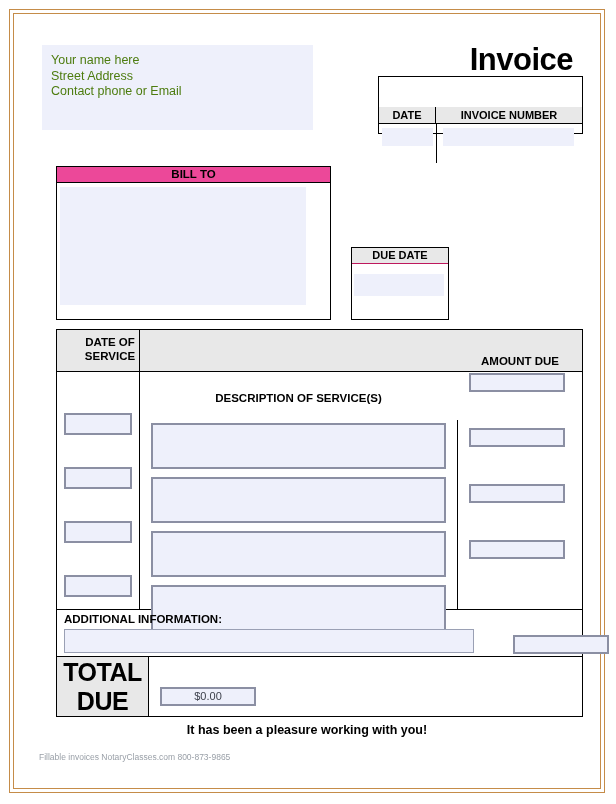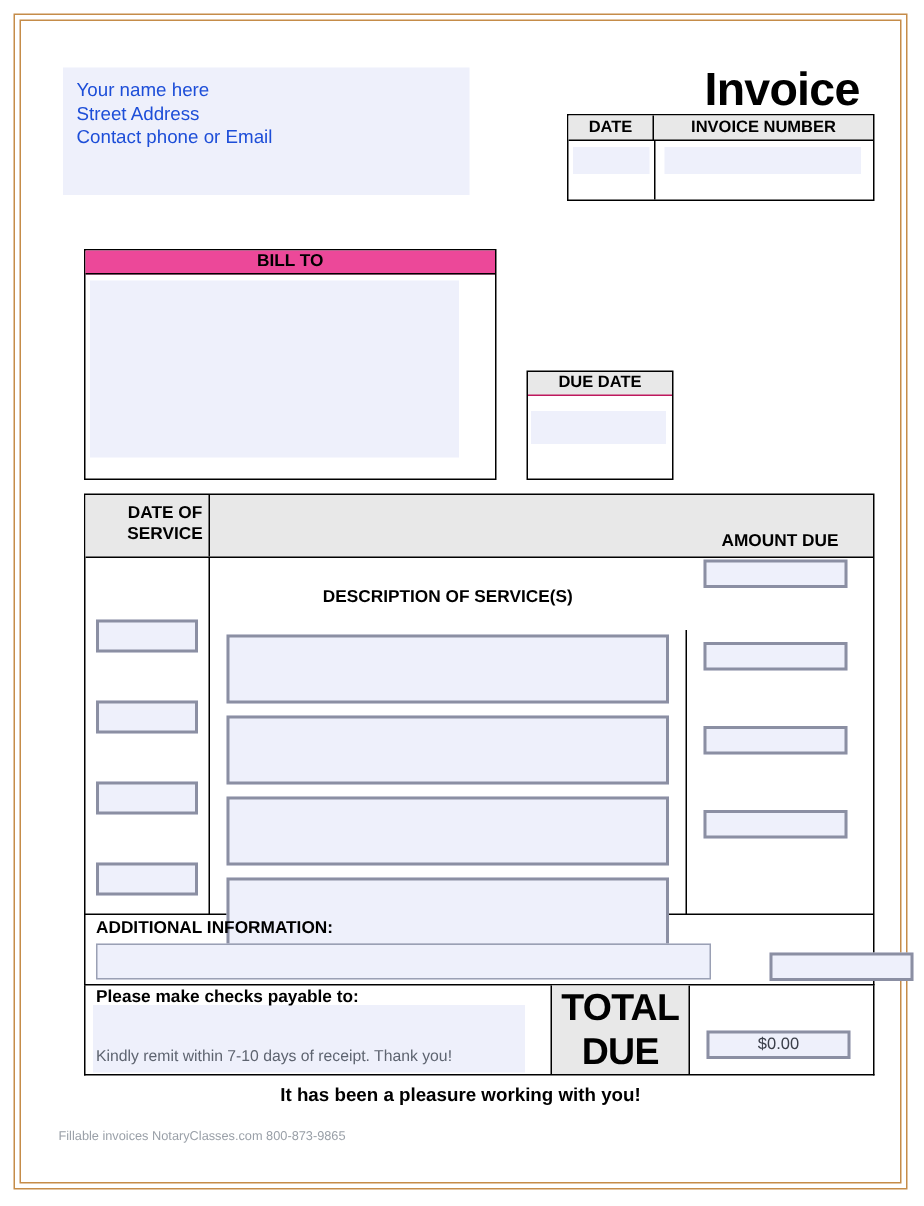--- a/index.html
+++ b/index.html
@@ -65,21 +65,21 @@
     position: absolute;
     left: 28px;
     top: 31px;
     width: 271px;
     height: 85px;
     background: #eef0fb;
     padding: 8px 0 0 9px;
     box-sizing: border-box;
   }
   #sender-block div {
-    color: #1d4ed8;
+    color: #4d7c0f;
     font-size: 12.5px;
     line-height: 15.6px;
     white-space: nowrap;
   }
 
   
   #invoice-title {
     position: absolute;
     right: 27px;
     top: 30px;
@@ -93,21 +93,21 @@
   
   #dinum-table {
     position: absolute;
     left: 364px;
     top: 62px;
     width: 205px;
     height: 58px;
     border: 1px solid #000;
     box-sizing: border-box;
   }
-  #dinum-table .row1 { display: flex; height: 17px; }
+  #dinum-table .row1 { display: flex; height: 17px; margin-top: 30px; }
   #dinum-table .row2 { display: flex; height: 39px; }
   .dn-date { width: 57px; flex: none; }
   .dn-num  { flex: 1; }
   #dinum-table .row1 .dn-date,
   #dinum-table .row1 .dn-num {
     border-bottom: 1px solid #000;
     font-size: 11px;
     line-height: 16px;
   }
   #dinum-table .row1 .dn-date { border-right: 1px solid #000; }
@@ -454,25 +454,20 @@
       </div>
     </div>
 
     <div id="addl-box">
       <div id="addl-label">ADDITIONAL INFORMATION:</div>
       <div id="addl-field"></div>
       <div id="addl-total-field"></div>
     </div>
 
     <div id="pay-strip">
-      <div id="pay-left">
-        <div id="pay-bg"></div>
-        <div id="pay-label">Please make checks payable to:</div>
-        <div id="pay-note">Kindly remit within 7-10 days of receipt. Thank you!</div>
-      </div>
       <div id="total-mid">
         <div>TOTAL</div>
         <div>DUE</div>
       </div>
       <div id="total-right">
         <div id="total-value">$0.00</div>
       </div>
     </div>
 
     <div id="closing">It has been a pleasure working with you!</div>

